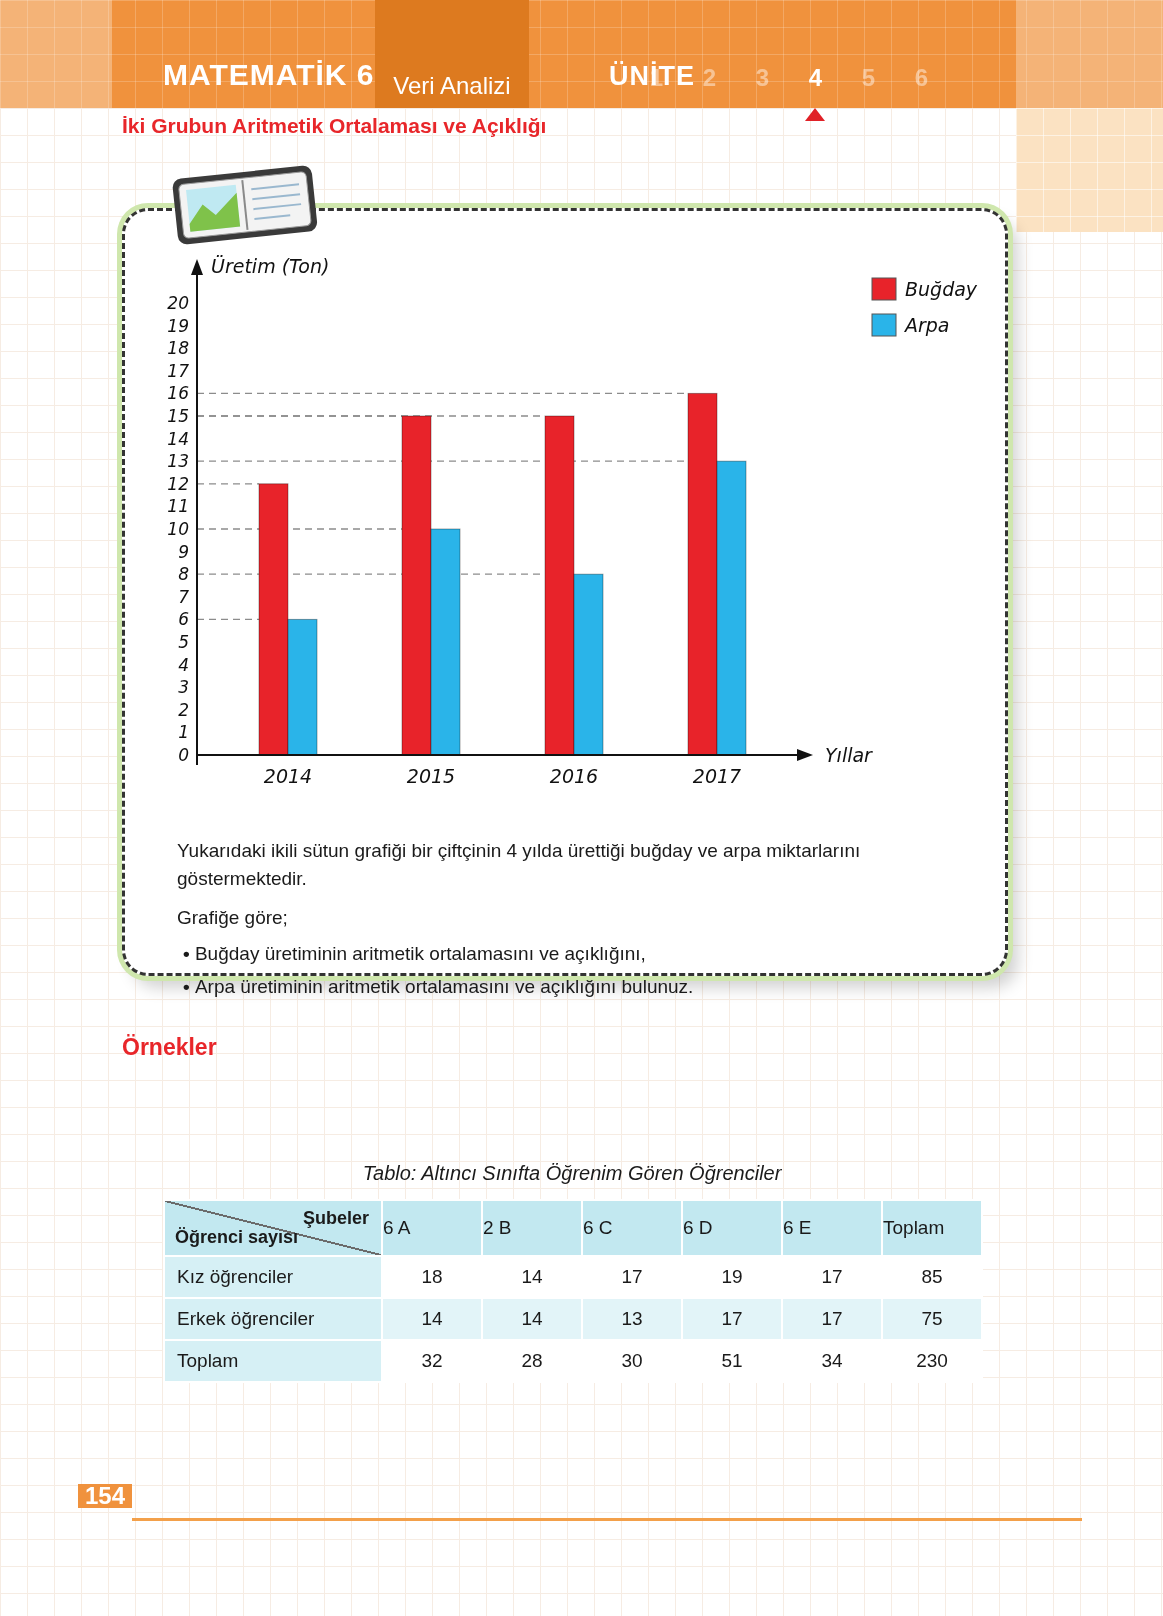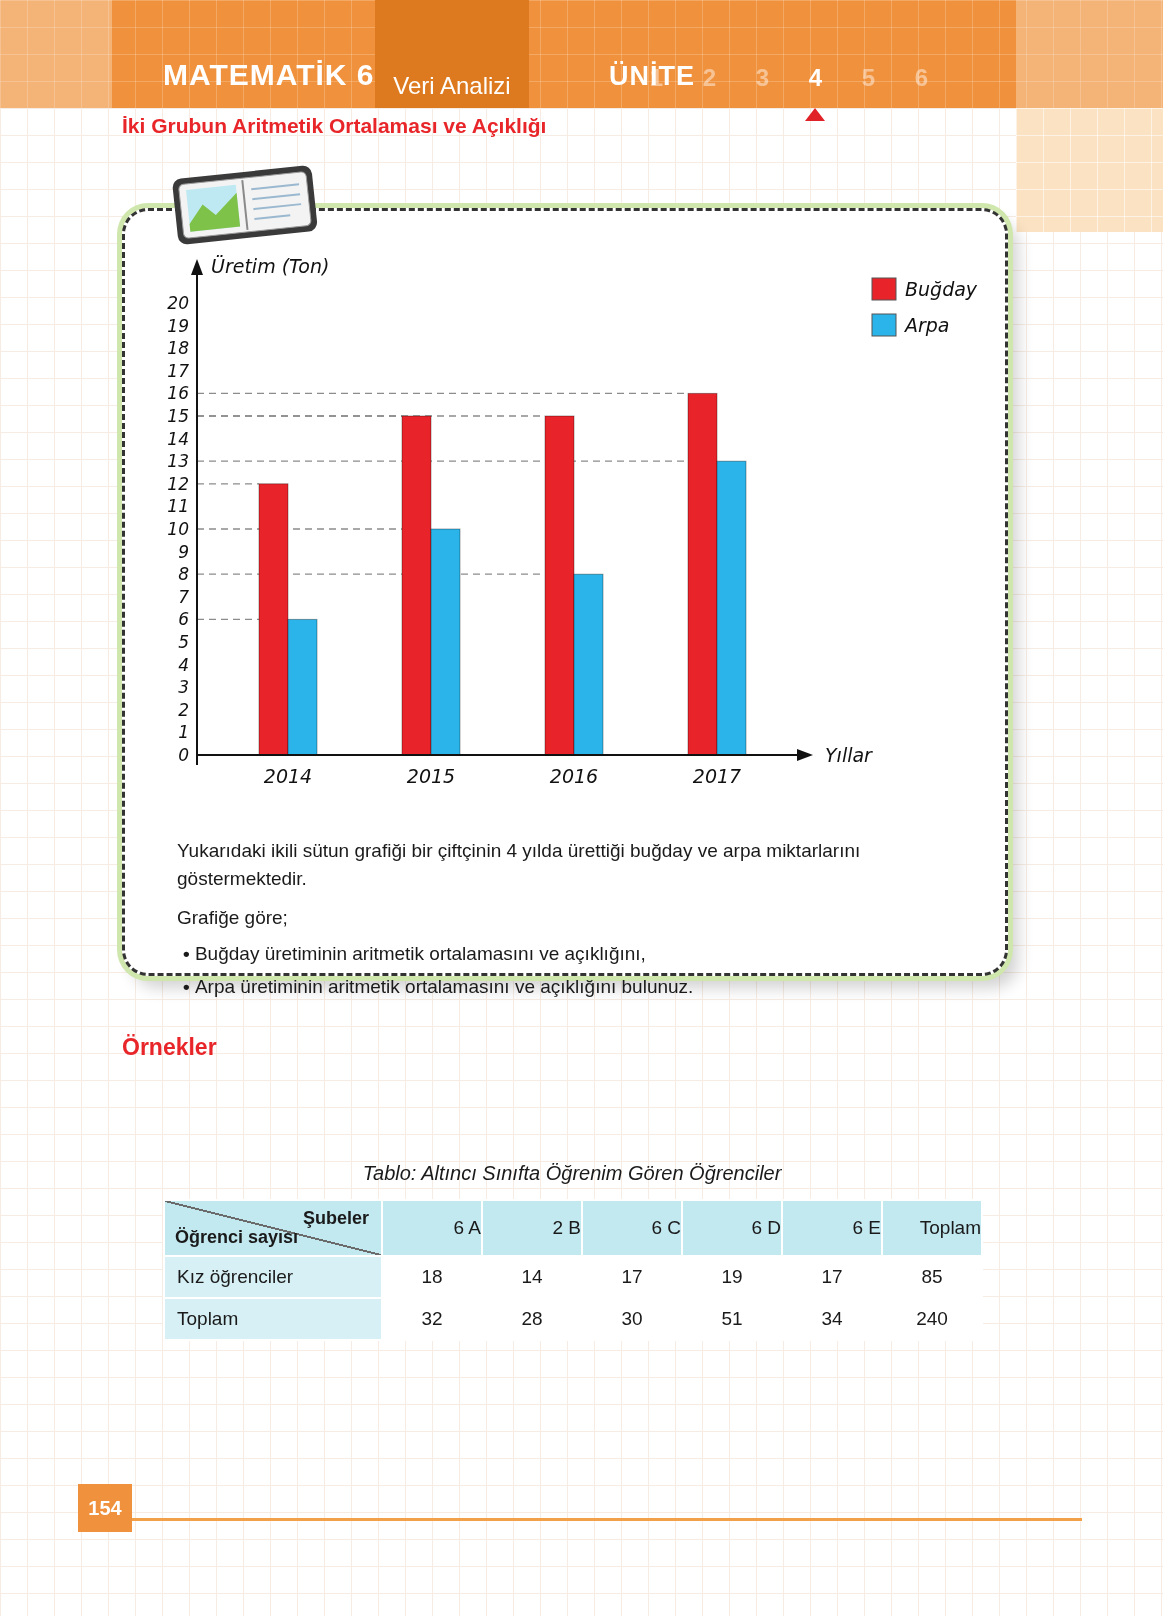--- a/index.html
+++ b/index.html
@@ -77,38 +77,38 @@
   
   .ornekler { position:absolute; left:122px; top:1034px; font-size:23px; font-weight:bold; color:#e8262a; }
   .example-text { position:absolute; left:128px; top:1080px; width:900px; font-size:19.5px; line-height:1.8; text-indent:22px; }
   .exnum { color:#e8262a; font-weight:bold; }
 
   
   .table-wrap { position:absolute; left:163px; top:1162px; width:818px; }
   .tcaption   { text-align:center; font-style:italic; font-size:20px; margin-bottom:14px; }
   #freqTable  { border-collapse:collapse; width:818px; table-layout:fixed; border:2px solid #cfeaf0; }
   #freqTable th, #freqTable td { border:2px solid #ffffff; font-size:19px; }
-  #freqTable thead th { background:#c2e8f0; height:56px; font-weight:normal; text-align:right;margin-top:32px; }
+  #freqTable thead th { background:#c2e8f0; height:56px; font-weight:normal; text-align:left;margin-top:32px; }
   #freqTable td { height:42px; }
   #freqTable .rowlabel { background:#d6f0f5; text-align:left; padding-left:12px; font-weight:normal; }
   #freqTable .val { background:#ffffff; text-align:center; }
   #freqTable tr.stripe .val { background:#e2f4f8; }
   #freqTable th.corner {
     position:relative; background:#c2e8f0;
     background-image:linear-gradient(to bottom left,
       transparent calc(50% - 1px), #6a6a6a calc(50% - 1px),
       #6a6a6a calc(50% + 1px), transparent calc(50% + 1px));
   }
   .ctop { position:absolute; top:7px;  right:12px; font-weight:bold; font-size:18px; }
   .cbot { position:absolute; bottom:7px; left:10px; font-weight:bold; font-size:18px; }
 
   
   .pageno {
-    position:absolute; left:78px; top:1484px; width:54px; height:48px;
-    background:#f0923d; color:#fff; font-weight:bold; font-size:20px;
+    position:absolute; left:78px; top:1484px; width:54px; height:24px;
+    background:#f0923d; color:#fff; font-weight:bold; font-size:24px;
     display:flex; align-items:center; justify-content:center;
   }
   .footer-line { position:absolute; left:132px; top:1518px; width:950px; height:3px; background:#f3a04a; }
 </style>
 </head>
 <body>
 
 <div id="page">
 
   <div class="header">
@@ -240,28 +240,37 @@
         <tbody>
           <tr>
             <td class="rowlabel">Kız öğrenciler</td>
             <td class="val">18</td>
             <td class="val">14</td>
             <td class="val">17</td>
             <td class="val">19</td>
             <td class="val">17</td>
             <td class="val">85</td>
           </tr>
+          <tr class="stripe">
+            <td class="rowlabel">Erkek öğrenciler</td>
+            <td class="val">14</td>
+            <td class="val">14</td>
+            <td class="val">13</td>
+            <td class="val">17</td>
+            <td class="val">17</td>
+            <td class="val">75</td>
+          </tr>
           <tr>
             <td class="rowlabel">Toplam</td>
             <td class="val">32</td>
             <td class="val">28</td>
             <td class="val">30</td>
             <td class="val">51</td>
             <td class="val">34</td>
-            <td class="val">240</td>
+            <td class="val">230</td>
           </tr>
         </tbody>
       </table>
   </div>
 
   <div class="pageno">154</div>
   <div class="footer-line"></div>
 
 </div>
 

